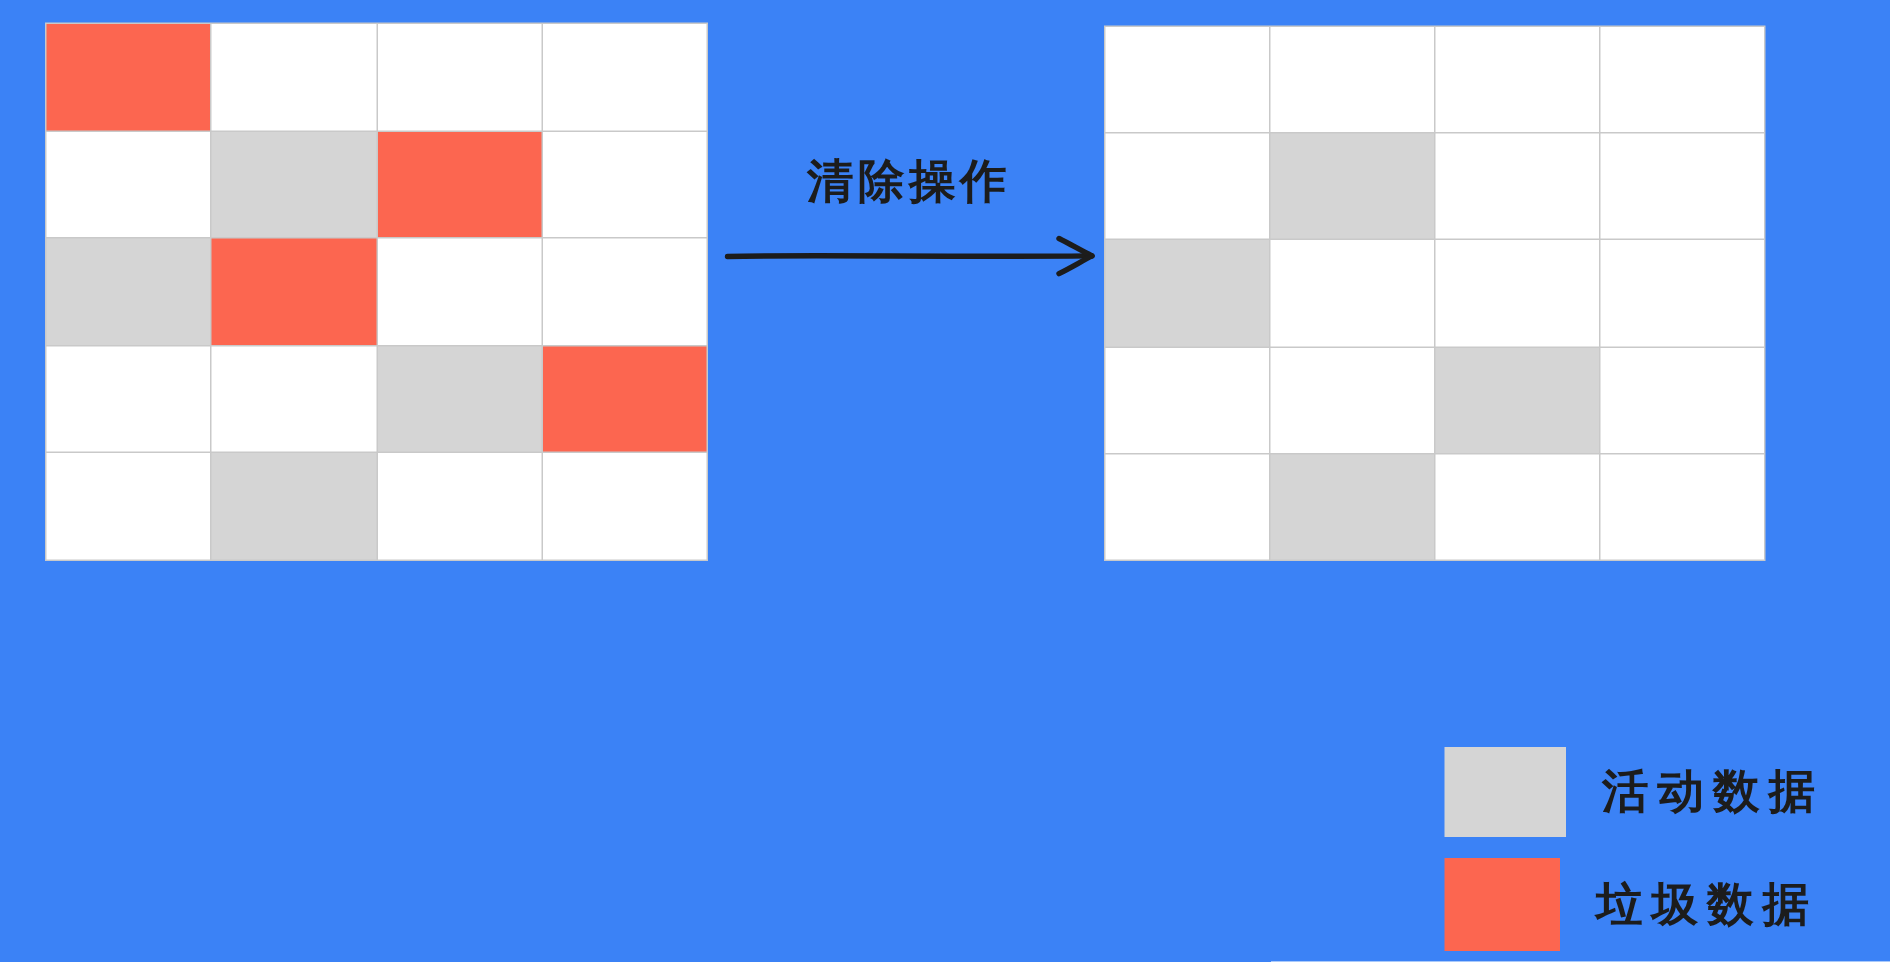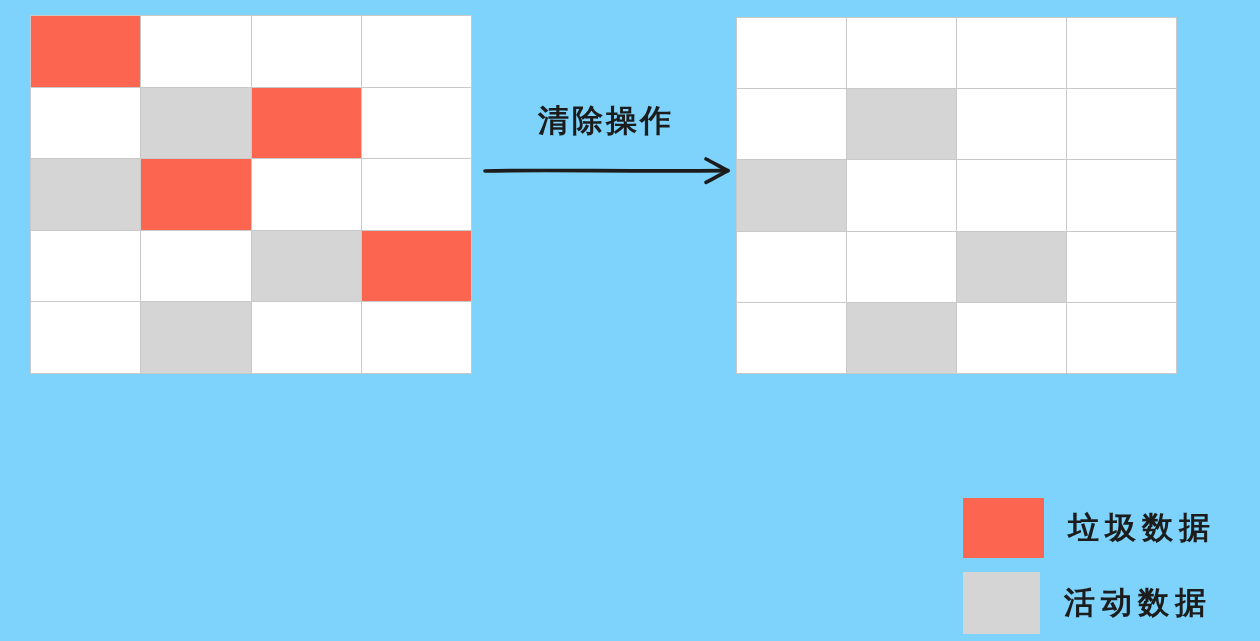--- a/index.html
+++ b/index.html
@@ -1,20 +1,20 @@
 <!DOCTYPE html>
 <html style="--ink: #1C1C1C; --line: #C9C9C9;"><head>
 <meta charset="utf-8">
 <style>
   html, body { margin: 0; padding: 0; background: #ffffff; }
   .canvas {
     position: relative;
     width: 1260px;
     height: 641px;
-    background: #7dd3fc;
+    background: #3b82f6;
     overflow: hidden;
     font-family: "Liberation Sans", "DejaVu Sans", sans-serif;
     color: var(--ink, #1c1c1c);
   }
 
   
   .grid {
     position: absolute;
     display: grid;
     gap: 1px;
@@ -121,22 +121,22 @@
       <div class="cell" style="background: rgb(213, 213, 213);"></div>
       <div class="cell" style="background: rgb(255, 255, 255);"></div>
       <div class="cell" style="background: rgb(255, 255, 255);"></div>
       <div class="cell" style="background: rgb(213, 213, 213);"></div>
       <div class="cell" style="background: rgb(255, 255, 255);"></div>
       <div class="cell" style="background: rgb(255, 255, 255);"></div>
     </div>
 
   <div class="legend">
     <div class="legend-row">
+      <span class="swatch" style="background: rgb(213, 213, 213);"></span>
+      <span class="legend-label">活动数据</span>
+    </div>
+    <div class="legend-row">
       <span class="swatch" style="background: rgb(252, 102, 80);"></span>
       <span class="legend-label">垃圾数据</span>
-    </div>
-    <div class="legend-row">
-      <span class="swatch" style="background: rgb(213, 213, 213);"></span>
-      <span class="legend-label">活动数据</span>
     </div>
   </div>
 
 </div>
 
 </body></html>

